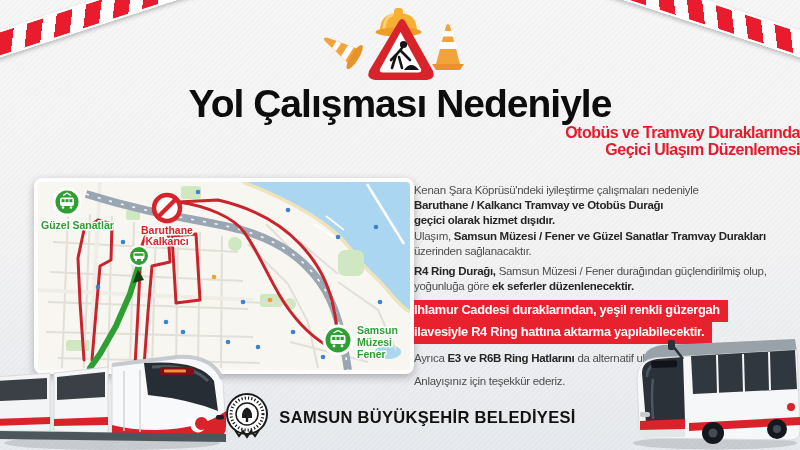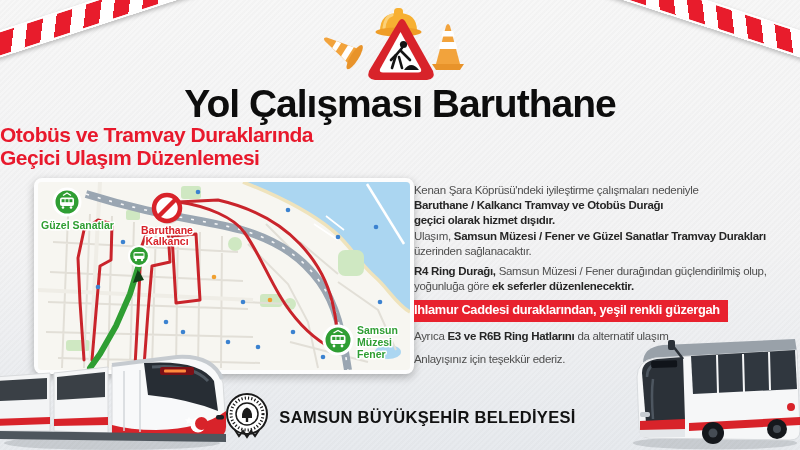--- a/index.html
+++ b/index.html
@@ -15,22 +15,22 @@
     border-top:2px solid #fff;border-bottom:2px solid #fff;
     box-shadow:0 2px 4px rgba(0,0,0,.25);z-index:5;}
   .tape-left{top:40px;left:-28px;transform:rotate(-18deg);transform-origin:left center;}
   .tape-right{top:40px;right:-28px;transform:rotate(18deg);transform-origin:right center;
     background:repeating-linear-gradient(65deg,#e81c2c 0 15px,#ffffff 15px 28px);}
 
   .construction{position:absolute;left:322px;top:2px;z-index:2;}
 
   .title{position:absolute;top:82px;left:0;width:100%;margin:0;text-align:center;
     font-size:39px;font-weight:800;color:#0d0d0d;letter-spacing:-1px;z-index:2;}
-  .subtitle{position:absolute;top:124px;left:0;width:100%;text-align:left;
-    color:#e8192c;font-weight:800;font-size:21px;line-height:1.08;letter-spacing:-0.5px;z-index:2;}
+  .subtitle{position:absolute;top:124px;left:0;width:100%;text-align:right;
+    color:#e8192c;font-weight:800;font-size:16px;line-height:1.08;letter-spacing:-0.5px;z-index:2;}
 
   
   .map-panel{position:absolute;left:34px;top:178px;width:372px;height:188px;
     background:#f7f6f1;border:4px solid #fdfdfd;border-radius:8px;
     box-shadow:0 3px 9px rgba(0,0,0,.28);z-index:1;}
   .map-panel svg{display:block;border-radius:4px;}
   .mlbl{font:700 10.5px "Liberation Sans",sans-serif;paint-order:stroke;stroke:#ffffff;
     stroke-width:3px;stroke-linejoin:round;}
   .mg{fill:#2f9e33;} .mr{fill:#d8232a;}
 
@@ -89,21 +89,21 @@
       </g>
       <g transform="translate(110,22)">
         <path d="M14,2 Q16,-2 18,2 L28,40 L4,40 Z" fill="#f2a33c"></path>
         <path d="M8.5,18 L23.5,18 L25.5,25 L6.5,25 Z" fill="#ffffff"></path>
         <path d="M11,7 L21,7 L22.5,12.5 L9.5,12.5 Z" fill="#ffffff"></path>
         <path d="M0,40 L32,40 L28,46 L4,46 Z" fill="#e8932a"></path>
       </g>
     </svg>
   </div>
 
-  <h1 class="title">Yol Çalışması Baruthane</h1>
+  <h1 class="title">Yol Çalışması Nedeniyle</h1>
   <div class="subtitle">
     <div>Otobüs ve Tramvay Duraklarında</div>
     <div>Geçici Ulaşım Düzenlemesi</div>
   </div>
 
   <div class="map-panel">
     <svg width="372" height="188" viewBox="0 0 372 188">
       <rect width="372" height="188" fill="#f7f6f1"></rect>
       <path d="M205,0 L372,0 L372,130 C358,122 350,106 336,94 C320,80 312,62 294,48 C272,30 238,13 205,0 Z" fill="#abd6f1"></path>
       <path d="M205,0 C238,13 272,30 294,48 C312,62 320,80 336,94 C350,106 358,122 372,130" stroke="#efe3bc" stroke-width="3.5" fill="none"></path>
@@ -213,20 +213,21 @@
       <b>geçici olarak hizmet dışıdır.</b><br>
       <span>Ulaşım, </span><b>Samsun Müzesi / Fener ve Güzel Sanatlar Tramvay Durakları</b><br>
       <span>üzerinden sağlanacaktır.</span>
     </p>
     <p class="para2">
       <b>R4 Ring Durağı, </b><span>Samsun Müzesi / Fener durağından güçlendirilmiş olup,</span><br>
       <span>yoğunluğa göre </span><b>ek seferler düzenlenecektir.</b>
     </p>
     <div class="hlwrap">
       <span class="hl">Ihlamur Caddesi duraklarından, yeşil renkli güzergah</span>
+      <span class="hl">ilavesiyle R4 Ring hattına aktarma yapılabilecektir.</span>
     </div>
     <p class="para3">
       <span>Ayrıca </span><b>E3 ve R6B Ring Hatlarını</b><span> da alternatif ulaşım</span><br>
     </p>
     <p class="para">Anlayışınız için teşekkür ederiz.</p>
   </div>
 
   <div class="footer">
     <svg width="46" height="52" viewBox="-23 -23 46 52">
       <circle r="20" fill="#ffffff" stroke="#1b1b1b" stroke-width="2"></circle>

